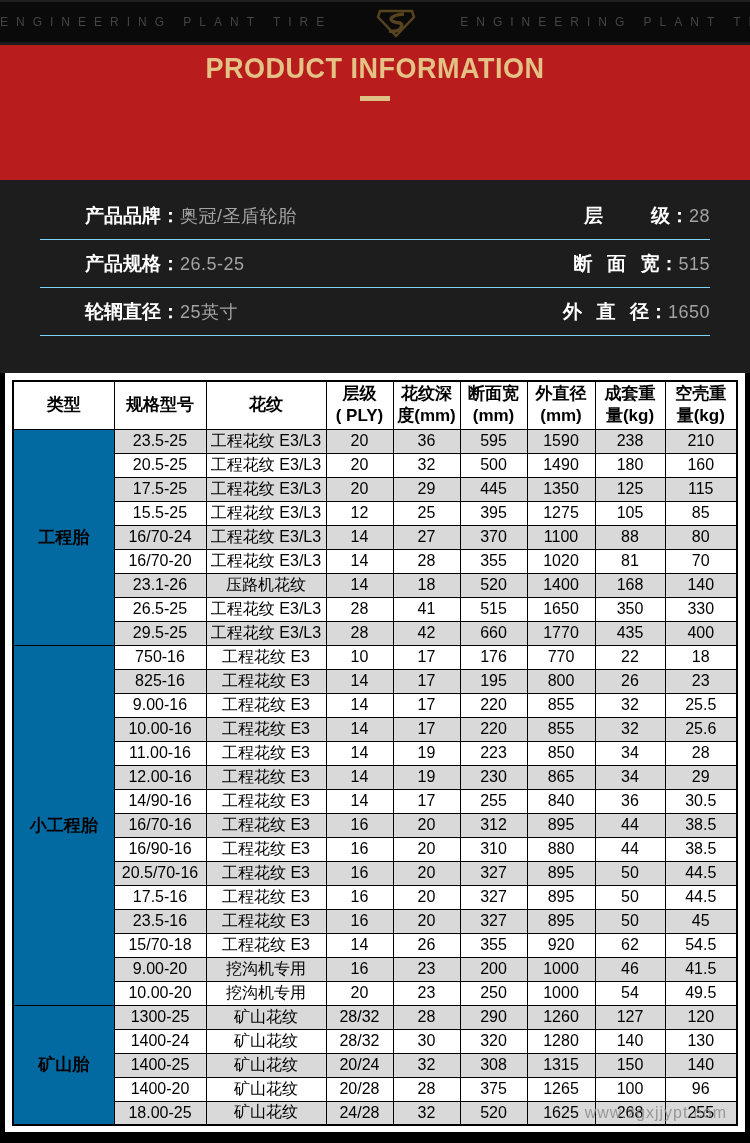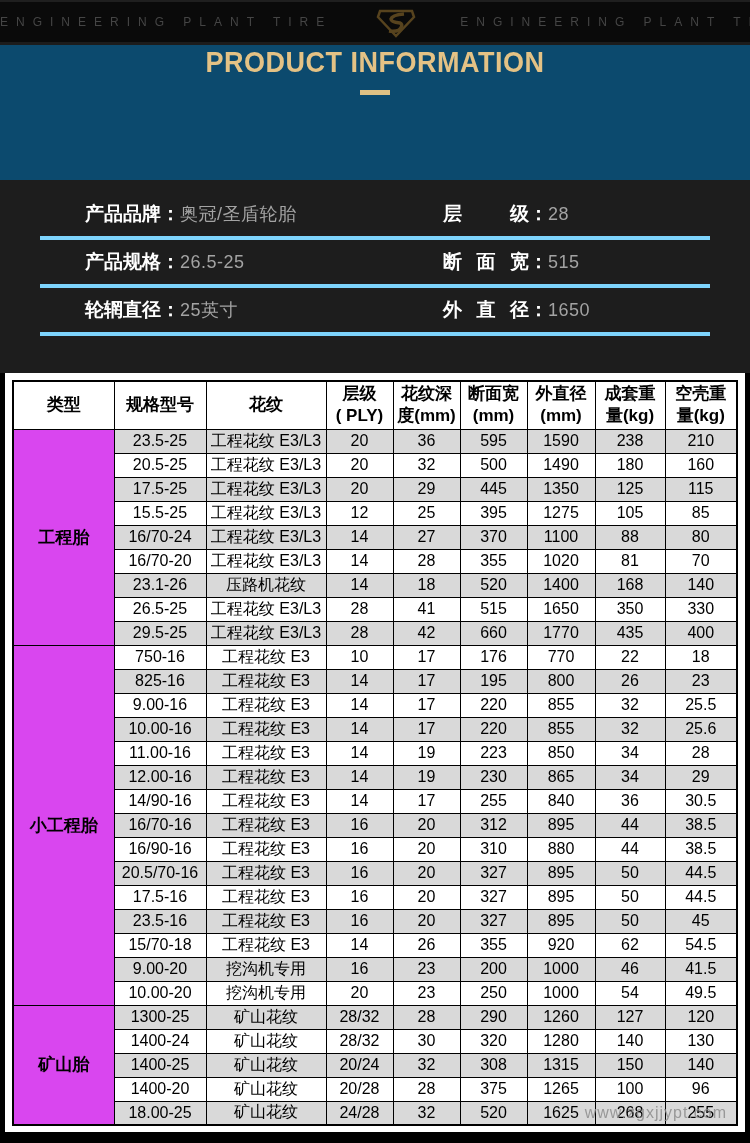--- a/index.html
+++ b/index.html
@@ -8,48 +8,48 @@
 
   
   .banner { height:45px; background:#0a0a0a; border-top:2px solid #1f1f1f;
     border-bottom:3px solid #1c1c1c; display:flex; align-items:center;
     justify-content:space-between; overflow:hidden; padding:0 0;gap:36px; }
   .banner-text { color:#454545; font-size:12px; font-weight:500;
     letter-spacing:8px; white-space:nowrap; flex:0 0 auto; }
   .banner-logo { flex:0 0 auto; margin:0 6px; display:flex; align-items:center; }
 
   
-  .title-section { height:135px; background:#0c4a6e; text-align:center; padding-top:2px; }
+  .title-section { height:135px; background:#b91c1c; text-align:center; padding-top:8px; }
   .title-en { color:#e4c285; font-size:27px; font-weight:700; letter-spacing:0.5px;
     transform:scaleY(1.08); }
   .title-zh { color:#dfc084; font-size:33px; font-weight:700; letter-spacing:4px; margin-top:8px; }
   .title-dash { width:30px; height:5px; background:#dfc084; margin:12px auto 0; }
 
   
   .info-section { height:193px; background:#1d1d1d; padding-top:12px; }
   .info-row { height:48px; margin:0 40px; display:flex; align-items:center;
-    border-bottom:4px solid #7dd3fc; padding-left:45px; }
+    border-bottom:1px solid #7dd3fc; padding-left:45px;justify-content:space-between; }
   .info-left { width:358px; display:flex; align-items:baseline; }
   .info-right { display:flex; align-items:baseline; }
   .info-label { color:#fff; font-size:19px; font-weight:700; white-space:pre; }
   .jlabel { display:inline-block; width:86px; color:#fff; font-size:19px; font-weight:700;
     text-align:justify; text-align-last:justify; }
   .info-colon { color:#fff; font-size:19px; font-weight:700; }
   .info-value { color:#a3a3a3; font-size:18px; font-weight:400; margin-left:0; letter-spacing:0.5px; }
 
   
   .table-section { height:759px; background:#fff; margin:0 5px; padding:7px 7px 0;
     position:relative; }
   table { border-collapse:collapse; table-layout:fixed; width:726px; }
   th,td { border:1px solid #000; text-align:center; vertical-align:middle;
     overflow:hidden; white-space:nowrap; color:#000; }
   table { border:2px solid #000; }
   thead th { height:48px; font-size:17px; font-weight:700; background:#fff; line-height:22px; }
   tbody td { height:24px; font-size:16px; font-weight:400; padding:0 1px; }
-  tbody th.group-cell { background:#d946ef; font-size:17px; font-weight:700; }
+  tbody th.group-cell { background:#0369a1; font-size:17px; font-weight:700; }
   tr.alt td { background:#d9d9d9; }
   .watermark { position:absolute; right:18px; bottom:10px; color:#8d8d8d;
     font-size:16px; letter-spacing:1px; opacity:0.85; }
   .c0{width:101px}.c1{width:92px}.c2{width:120px}.c3{width:67px}.c4{width:67px}
   .c5{width:67px}.c6{width:68px}.c7{width:70px}.c8{width:72px}
 
   .footer-strip { height:11px; background:#000; }
 </style>
 </head>
 <body>

